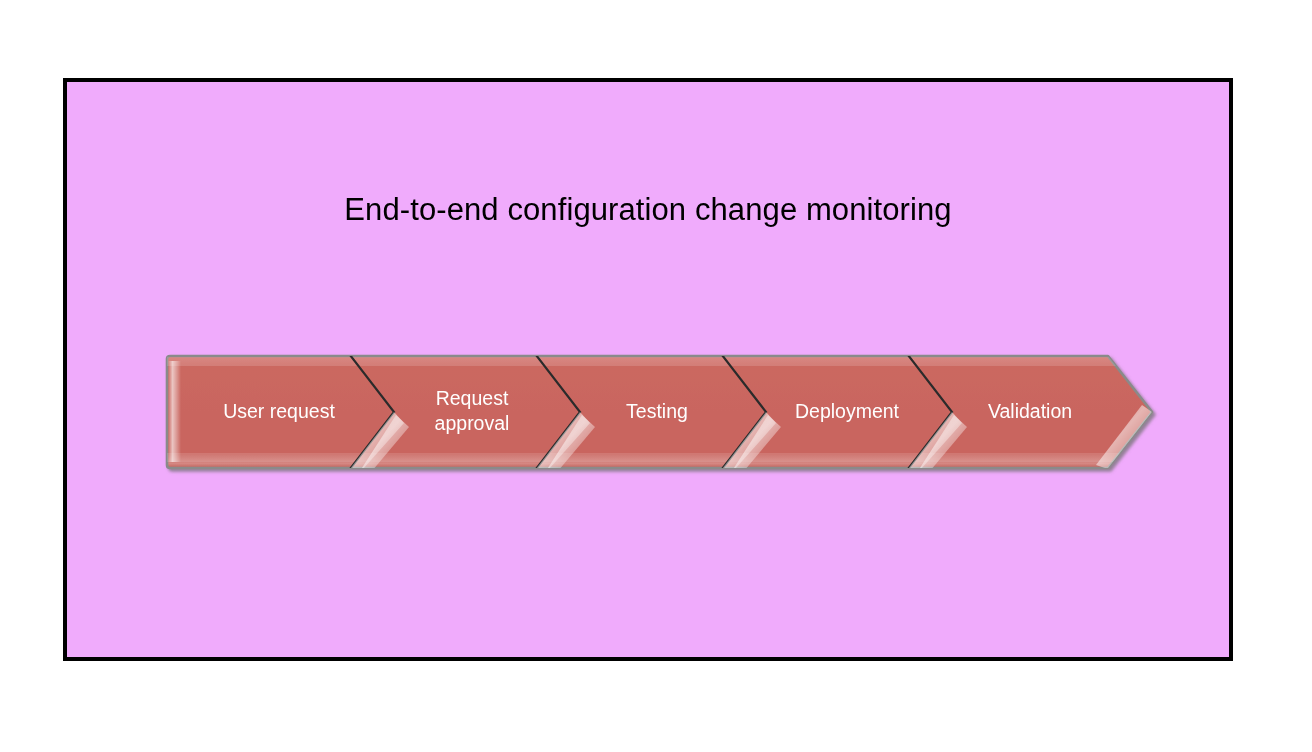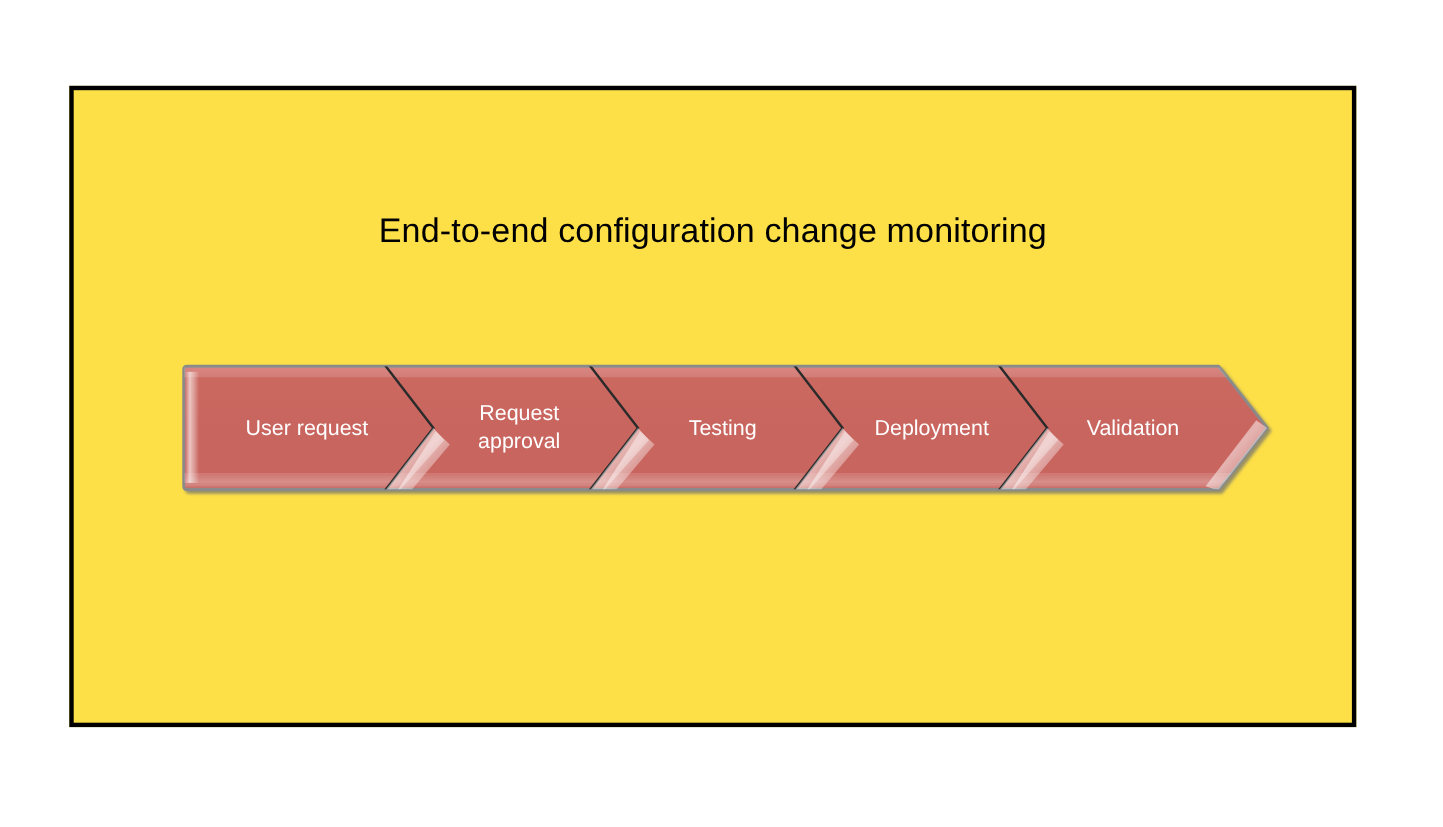--- a/index.html
+++ b/index.html
@@ -16,21 +16,21 @@
   }
 
   
   #slide-frame {
     position: absolute;
     left: 63px;
     top: 78px;
     width: 1170px;
     height: 583px;
     border: 4px solid #000000;
-    background: #fde047;
+    background: #f0abfc;
     box-sizing: border-box;
   }
 
   
   #slide-title {
     position: absolute;
     left: 0;
     top: 110px;
     width: 100%;
     text-align: center;
@@ -39,21 +39,21 @@
     color: #000000;
     letter-spacing: 0.1px;
     font-family: "Liberation Sans", sans-serif;
     white-space: nowrap;
   }
 
   
   #process-band {
     position: absolute;
     left: 97px;
-    top: 248px;
+    top: 271px;
     width: 995px;
     height: 118px;
   }
   #process-band svg {
     display: block;
     overflow: visible;
   }
 
   .chevron-label {
     fill: #ffffff;

